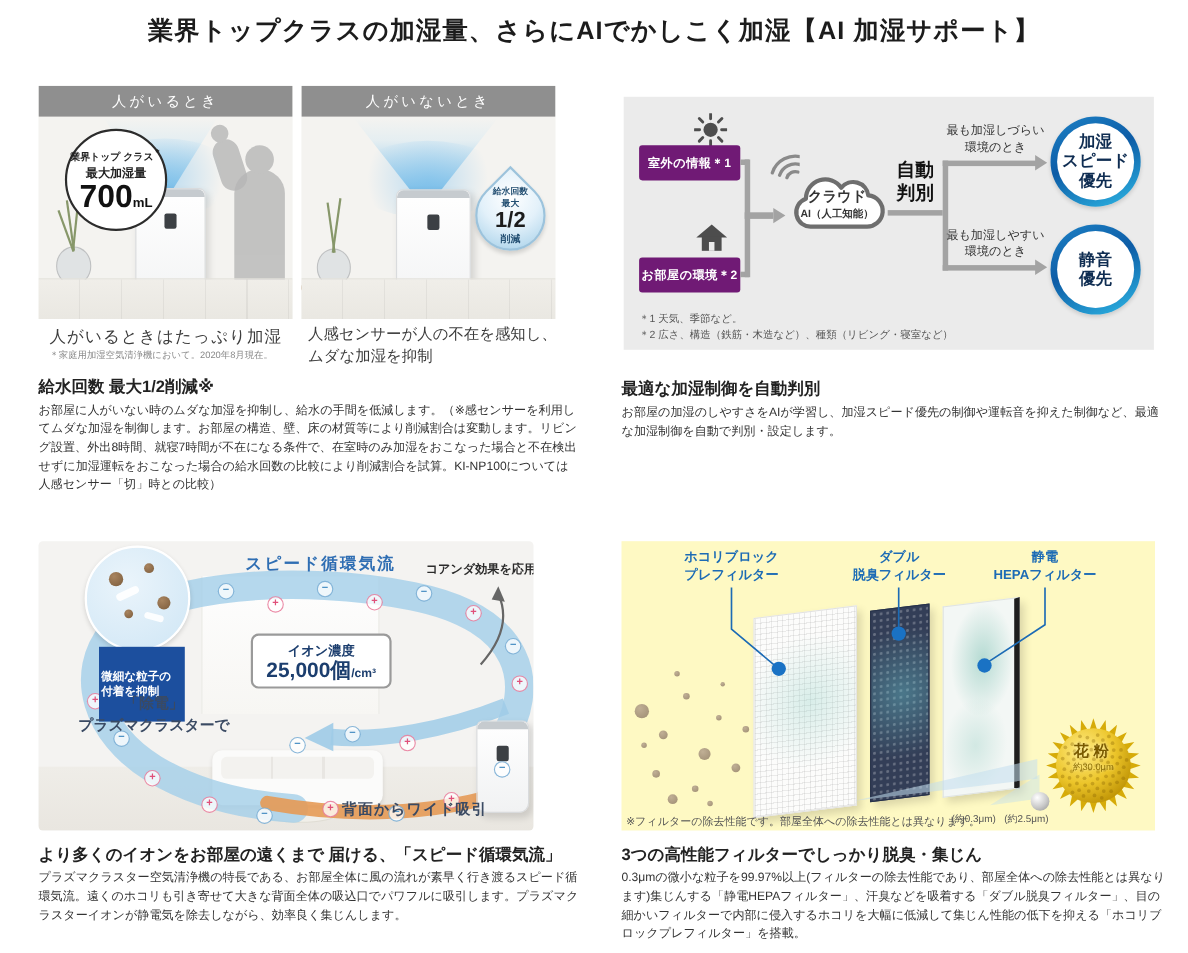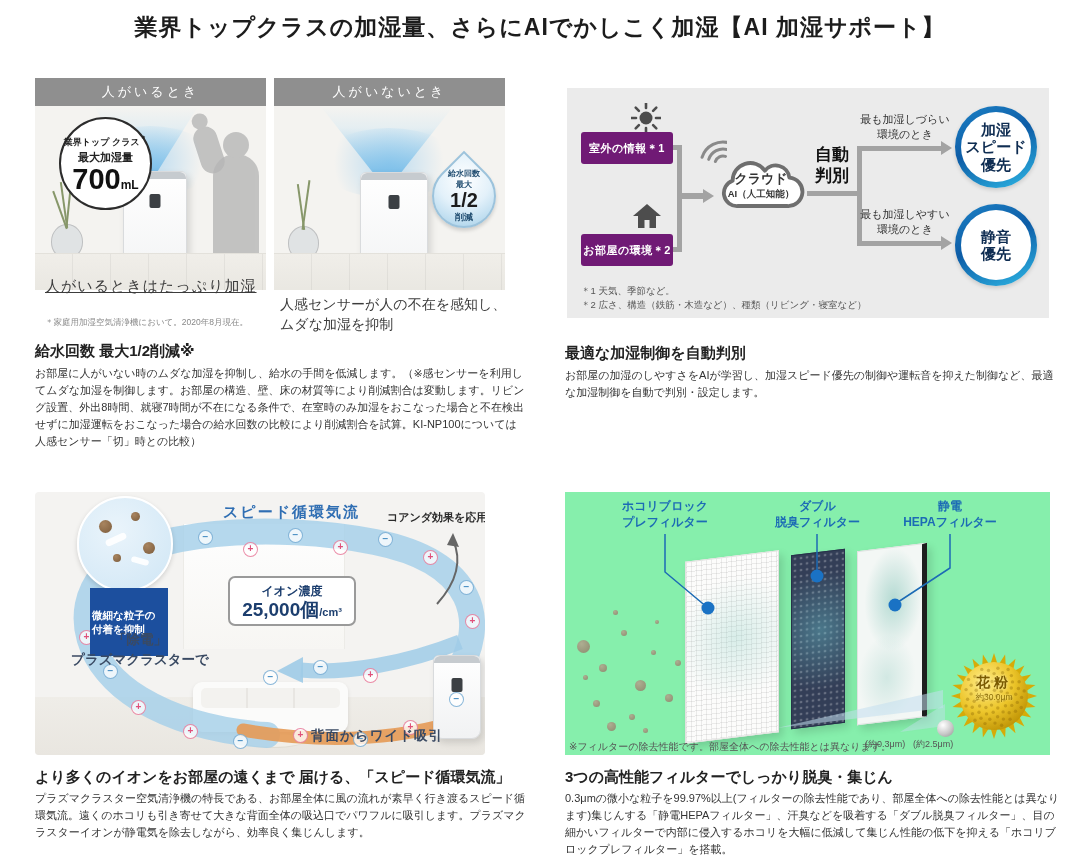--- a/index.html
+++ b/index.html
@@ -119,21 +119,21 @@
   .ion-box .i2{font-size:19px;font-weight:bold;line-height:1.05;}
   .ion-box .i2 span{font-size:11px;}
   .ion{position:absolute;width:13px;height:13px;border-radius:50%;font-size:10px;line-height:12px;
        text-align:center;font-weight:bold;background:rgba(255,255,255,.78);z-index:3;}
   .ion-p{color:#e0507a;border:1px solid rgba(224,80,122,.65);}
   .ion-m{color:#4a90c4;border:1px solid rgba(74,144,196,.65);}
   .ion-p::after{content:"+";}
   .ion-m::after{content:"−";}
 
   
-  .filters-panel{position:absolute;left:0;top:0;width:485px;height:263px;background:#86efac;overflow:hidden;}
+  .filters-panel{position:absolute;left:0;top:0;width:485px;height:263px;background:#fef9c3;overflow:hidden;}
   .f-label{position:absolute;font-size:12px;font-weight:bold;color:#1c6bb5;text-align:center;line-height:1.35;z-index:6;}
   .filter{position:absolute;transform:skewY(-7deg);box-shadow:4px 5px 8px rgba(0,0,0,.14);}
   .filter-pre{left:120px;top:64px;width:92px;height:180px;background-color:#fcfcfb;border:1px solid #e2e2e0;
     background-image:radial-gradient(circle at 55% 45%,rgba(150,210,200,.35),transparent 55%),
       repeating-linear-gradient(0deg,rgba(140,140,140,.16) 0 1px,transparent 1px 5px),
       repeating-linear-gradient(90deg,rgba(140,140,140,.16) 0 1px,transparent 1px 5px);}
   .filter-deo{left:226px;top:60px;width:52px;height:172px;background-color:#333e57;
     background-image:radial-gradient(circle at 55% 45%,rgba(110,205,215,.4),transparent 60%),
       radial-gradient(circle,rgba(255,255,255,.25) 1px,transparent 1.7px);
     background-size:100% 100%,6px 6px;border:1px solid #27324a;}
@@ -200,21 +200,21 @@
           <div class="drop-inner">
             <div class="d1">給水回数</div>
             <div class="d2">最大</div>
             <div class="d3">1/2</div>
             <div class="d4">削減</div>
           </div>
         </div>
       </div>
     </div>
 
-    <div class="photo-caption" style="left:10px;top:199px;text-decoration:underline;">人がいるときはたっぷり加湿</div>
+    <div class="photo-caption" style="left:10px;top:219px;">人がいるときはたっぷり加湿</div>
     <div class="photo-note" style="left:10px;top:239px;">＊家庭用加湿空気清浄機において。2020年8月現在。</div>
     <div class="photo-caption small2" style="left:245px;top:217px;width:232px;">人感センサーが人の不在を感知し、ムダな加湿を抑制</div>
 
     <div class="sec-heading" style="left:0;top:264px;">給水回数 最大1/2削減※</div>
     <div class="sec-body" style="left:0;top:287px;width:490px;">お部屋に人がいない時のムダな加湿を抑制し、給水の手間を低減します。（※感センサーを利用してムダな加湿を制御します。お部屋の構造、壁、床の材質等により削減割合は変動します。リビング設置、外出8時間、就寝7時間が不在になる条件で、在室時のみ加湿をおこなった場合と不在検出せずに加湿運転をおこなった場合の給水回数の比較により削減割合を試算。KI-NP100については人感センサー「切」時との比較）</div>
   </div>
 
   <div class="abs" style="left:565px;top:78px;width:485px;height:400px;">
     <div class="ai-panel">
 

